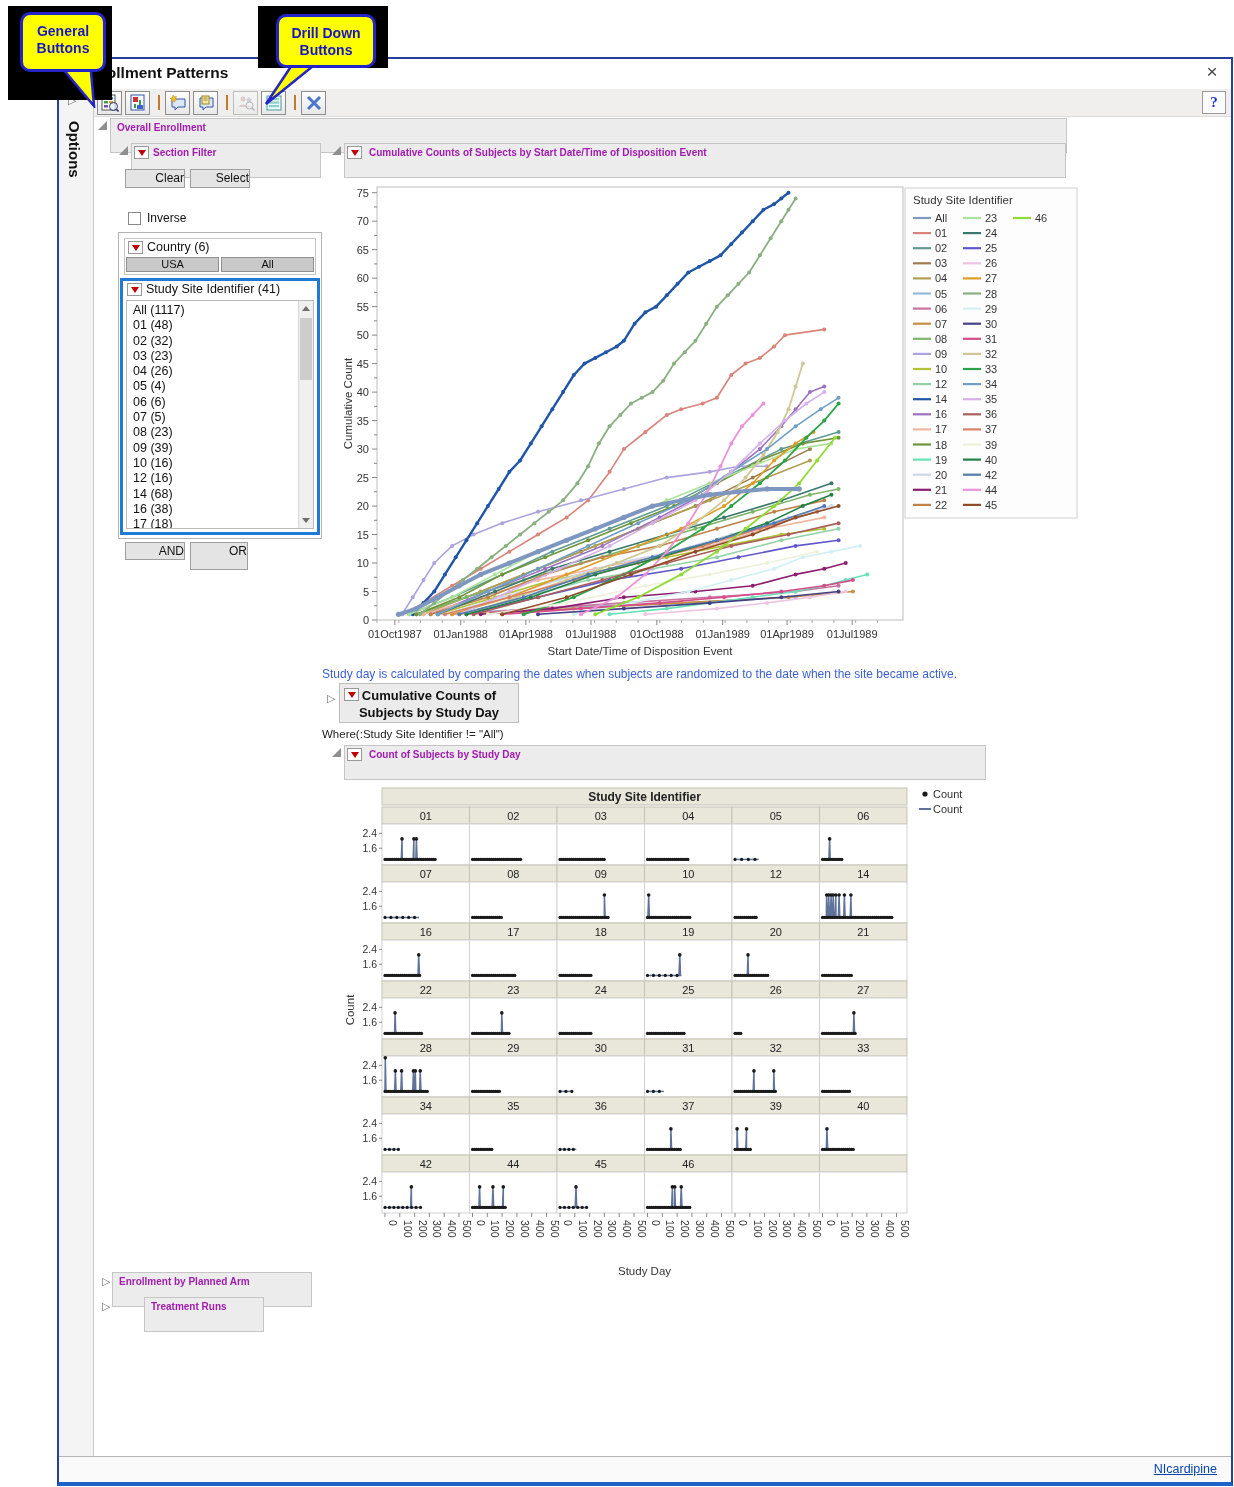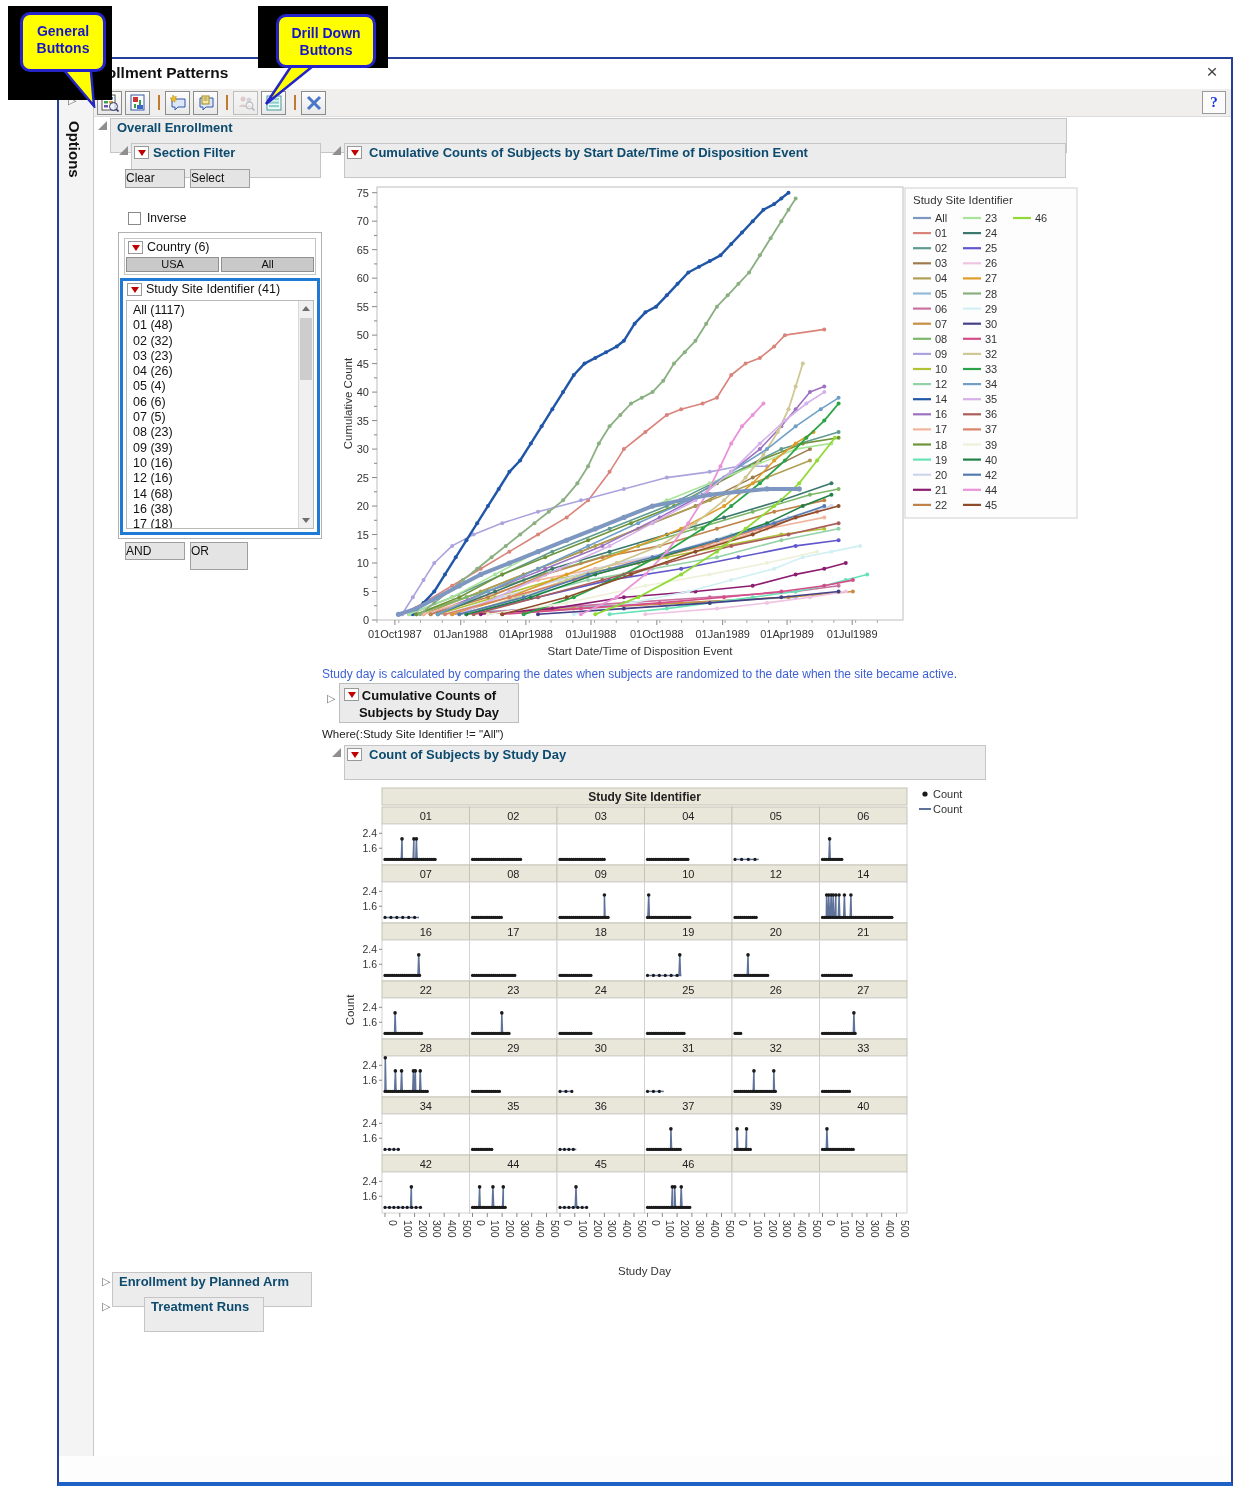--- a/index.html
+++ b/index.html
@@ -32,28 +32,28 @@
   .tb-sep { width:2px; height:15px; background:#c07b2e; margin:0 5px; }
   .help-btn { position:absolute; right:5px; top:2px; width:24px; height:23px; border:1px solid #9a9a9a; background:#fbfbfb;
               color:#1535d8; font-weight:bold; font-size:15px; text-align:center; line-height:21px; font-family:"Liberation Serif",serif; }
 
   .content { position:absolute; left:35px; right:0; top:58px; bottom:26px; background:#ffffff; overflow:hidden; }
 
   .statusbar { position:absolute; left:0; right:0; bottom:0; height:26px; background:#fafafa; border-top:1px solid #b5b5b5; }
   .statusbar a { position:absolute; right:14px; top:5px; font-size:12.5px; color:#0645ad; text-decoration:underline; }
 
   
-  .hdr-bar { position:absolute; background:#ececec; border:1px solid #c5c5c5; height:35px; font-size:13px; font-weight:bold;
-             color:#0c4a6e; line-height:17px; padding-left:6px; white-space:nowrap; }
+  .hdr-bar { position:absolute; background:#ececec; border:1px solid #c5c5c5; height:35px; font-size:10px; font-weight:bold;
+             color:#a21caf; line-height:17px; padding-left:6px; white-space:nowrap; }
   .tri-open { position:absolute; width:0; height:0; border-bottom:9px solid #8f8f8f; border-left:9px solid transparent; }
   .tri-closed { position:absolute; color:#6b6b6b; font-size:11px; font-family:"DejaVu Sans",sans-serif; }
   .red-menu { position:absolute; width:15px; height:13px; background:#fff; border:1px solid #999; display:flex; align-items:center; justify-content:center; }
   .red-menu .tri { width:0; height:0; border-top:6px solid #c00000; border-left:4px solid transparent; border-right:4px solid transparent; }
 
-  .btn { position:absolute; background:#e4e4e4; border:1px solid #9f9f9f; font-size:12px; color:#111; text-align:left; }
+  .btn { position:absolute; background:#e4e4e4; border:1px solid #9f9f9f; font-size:12px; color:#111; text-align:right; }
   .seg-btn { position:absolute; background:#c9c9c9; border:1px solid #909090; font-size:11px; color:#111; text-align:center; line-height:13px; }
 
   .checkbox { position:absolute; width:13px; height:13px; background:#fff; border:1px solid #8a8a8a; }
   .cb-label { position:absolute; font-size:12px; color:#111; }
 
   .filter-box { position:absolute; border:1px solid #b2b2b2; background:#fff; }
   .country-box { position:absolute; border:1px solid #c5c5c5; background:#fff; }
   .site-box { position:absolute; border:3px solid #1e7ad4; background:#fff; }
   .grp-label { position:absolute; font-size:12.5px; color:#111; white-space:nowrap; }
   .site-list { position:absolute; border:1px solid #b9b9b9; background:#fff; font-size:12.5px; color:#111; overflow:hidden; }
@@ -1827,20 +1827,23 @@
         <text x="593" y="33" font-size="11" fill="#333">Count</text>
       </svg>
 
     <span class="tri-closed" style="left:8px;top:1158px;">▷</span>
     <div class="hdr-bar" style="left:18px;top:1155px;width:200px;">Enrollment by Planned Arm</div>
 
     <span class="tri-closed" style="left:8px;top:1183px;">▷</span>
     <div class="hdr-bar" style="left:18px;top:1180px;width:120px;margin-left:32px;">Treatment Runs</div>
   </div>
 
+  <div class="statusbar">
+    <a href="#">NIcardipine</a>
+  </div>
 </div>
 
 <div class="callout" style="left:20px;top:12px;width:86px;height:60px;">
   <span>General Buttons</span>
 </div>
 <svg class="callout-tail" style="left:50px;top:60px;" width="50" height="48">
   <polygon points="8,3 40,0 44,46" fill="#ffff00" stroke="#2424c8" stroke-width="2.5"></polygon>
   <rect x="6" y="0" width="40" height="4" fill="#ffff00"></rect>
 </svg>
 

